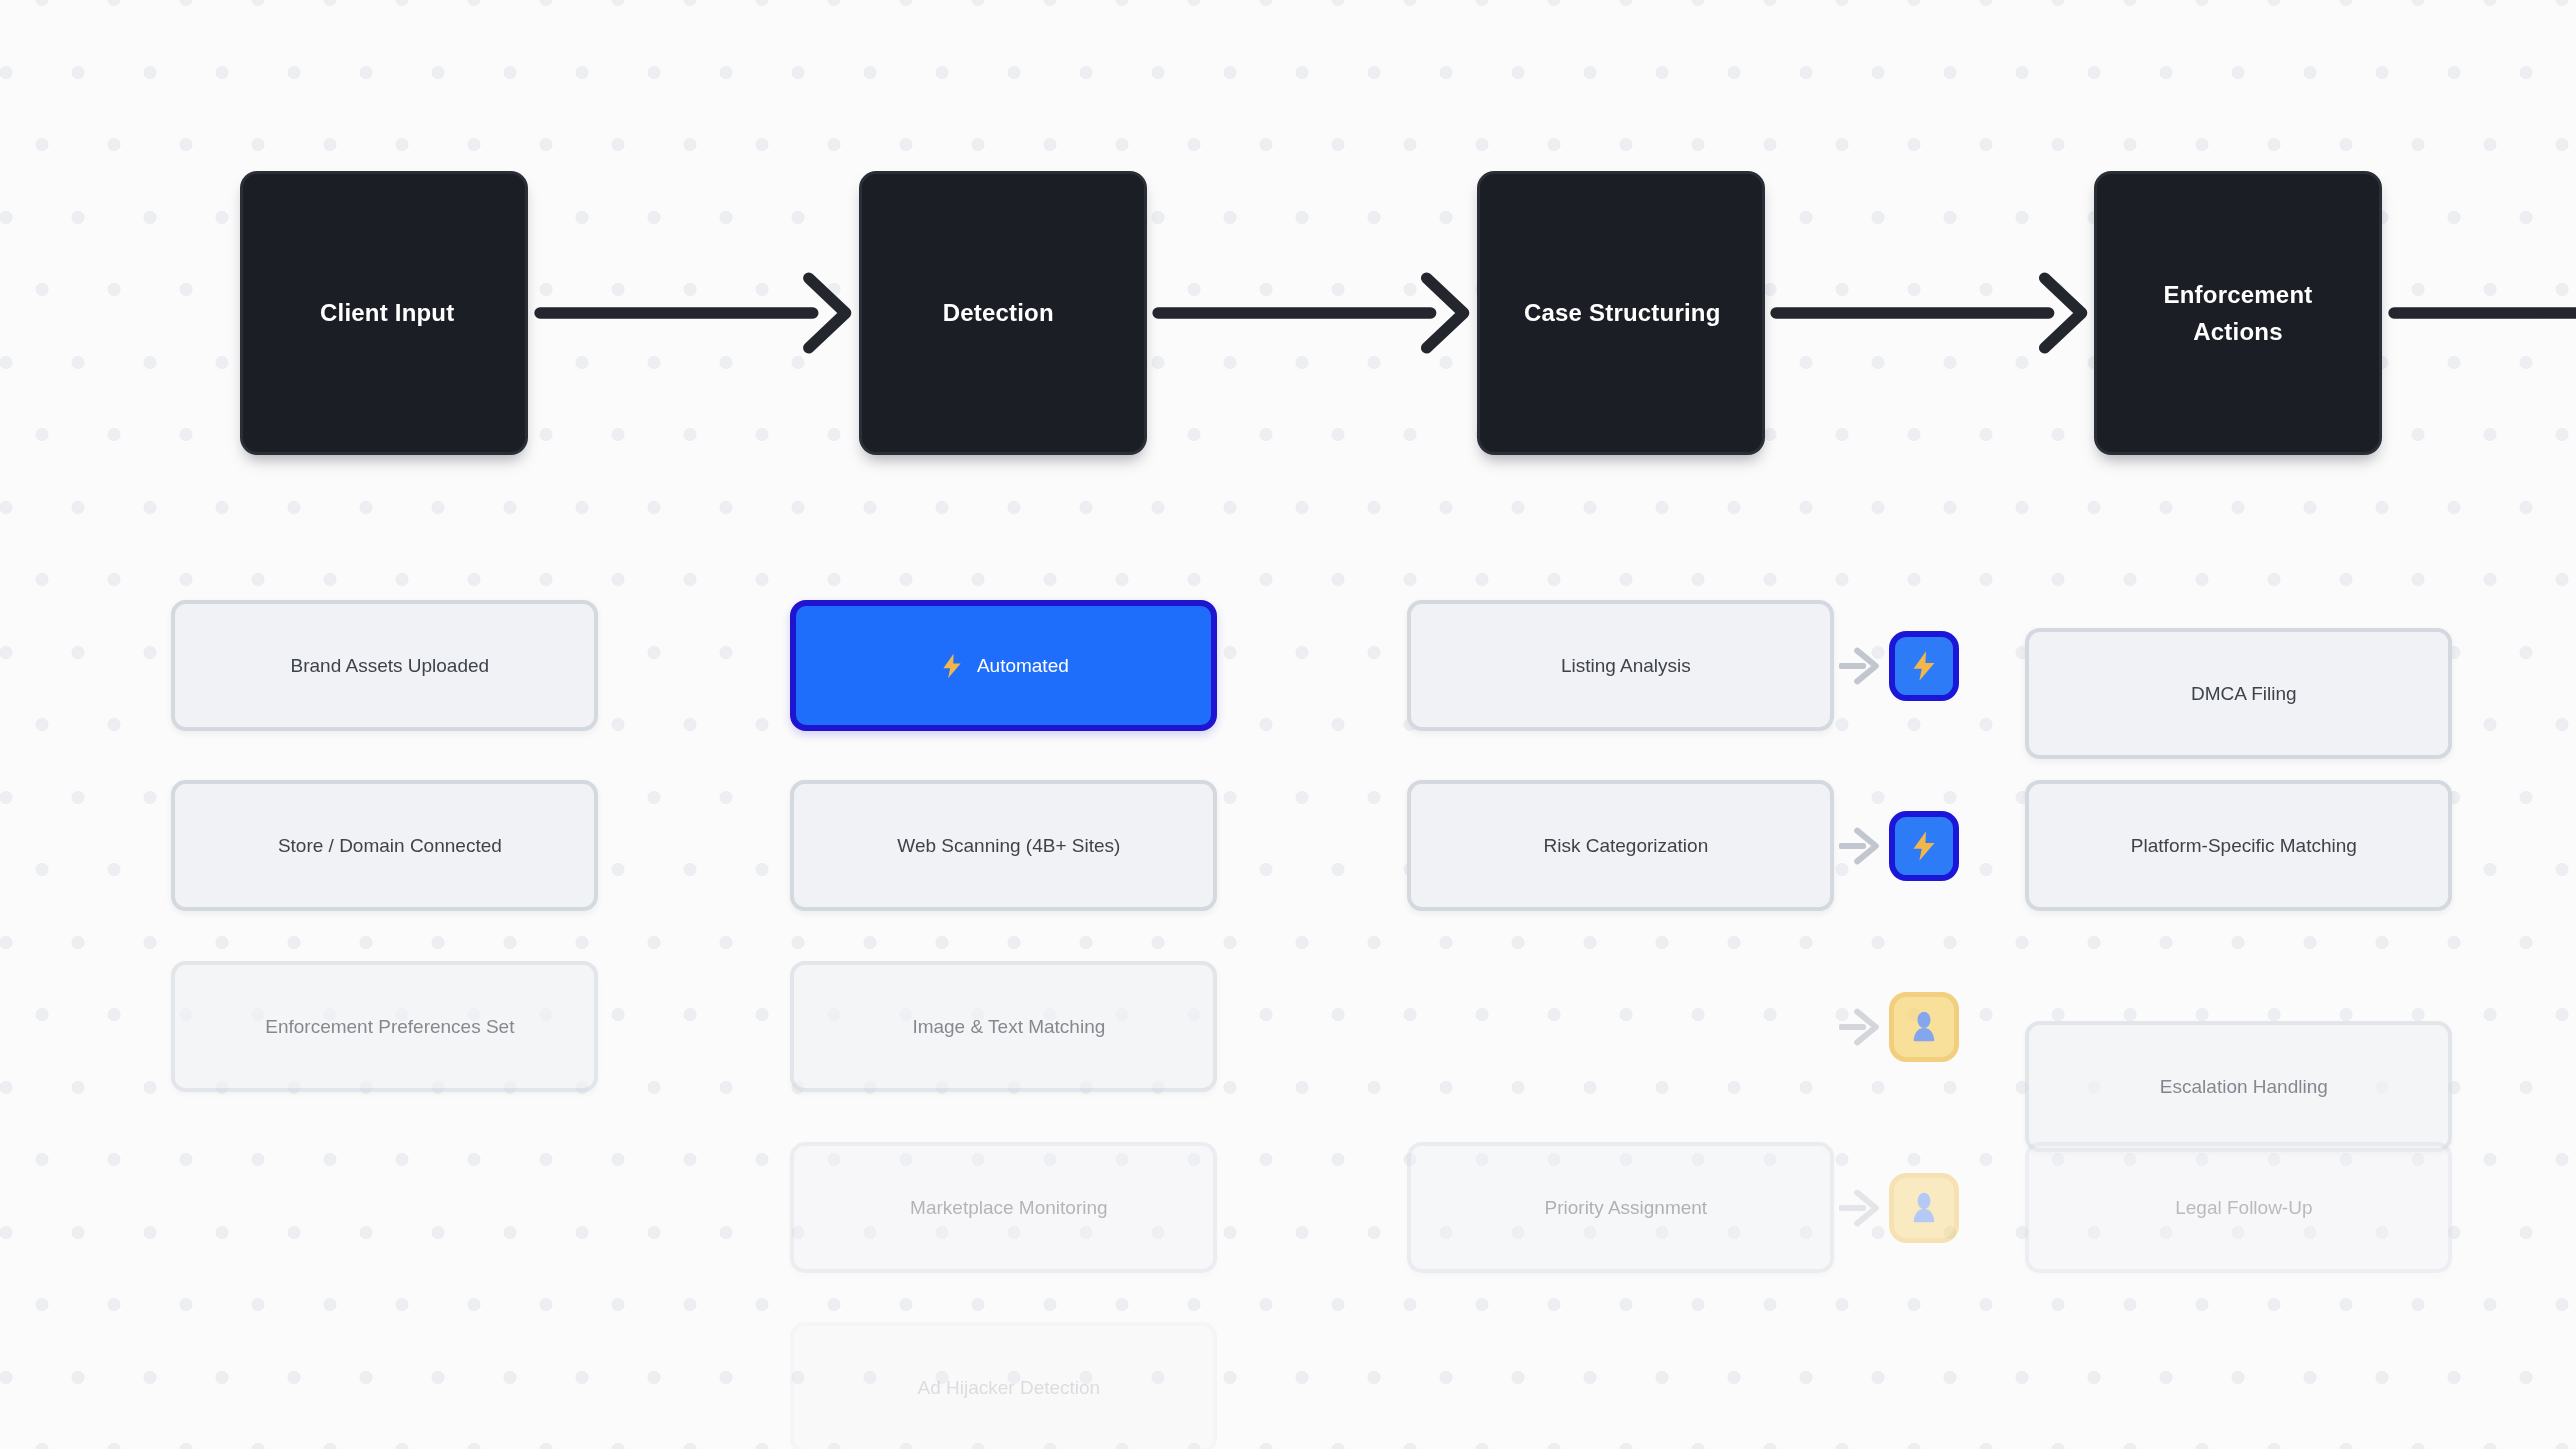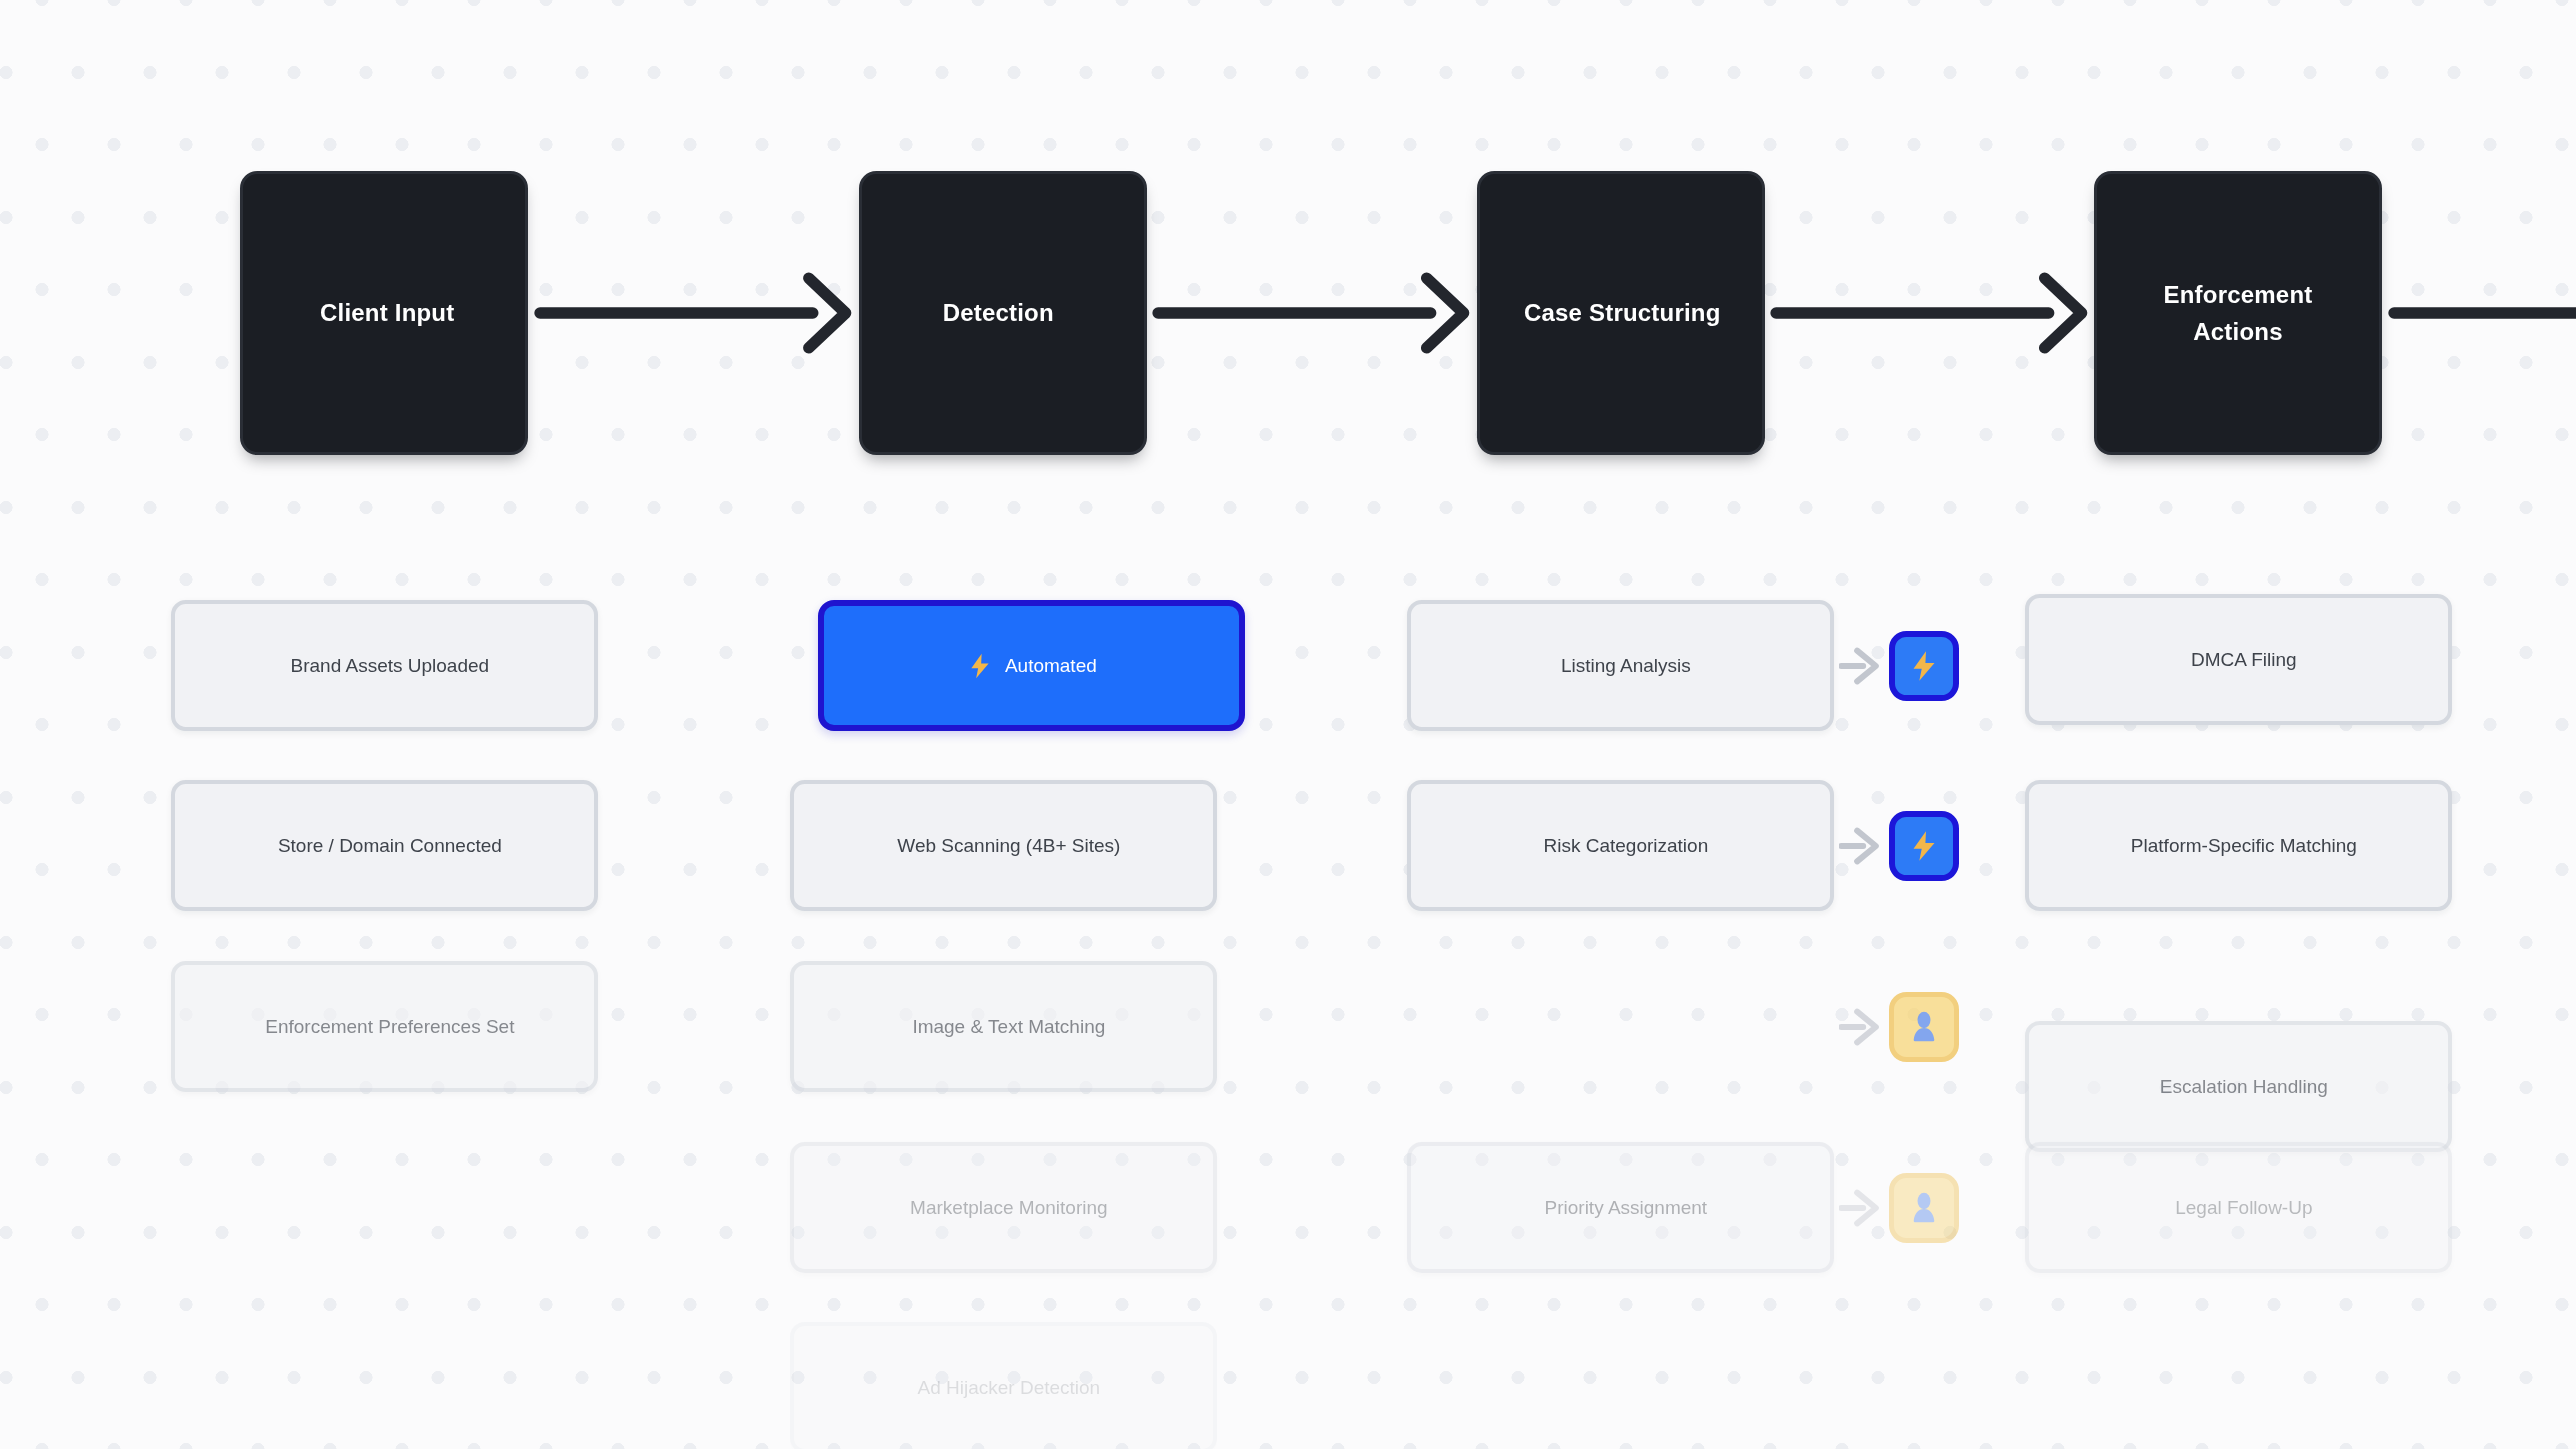--- a/index.html
+++ b/index.html
@@ -88,21 +88,21 @@
       <span class="card-icon" hidden=""></span>
       <span class="card-label">Store / Domain Connected</span>
     </div>
   </div>
 <div class="cardrow" style="left: 171px; top: 961px; width: 427px; opacity: 0.62;">
     <div class="card">
       <span class="card-icon" hidden=""></span>
       <span class="card-label">Enforcement Preferences Set</span>
     </div>
   </div>
-<div class="cardrow" style="left: 790px; top: 600px; width: 427px; opacity: 1; margin-left: 28px;">
+<div class="cardrow" style="left: 790px; top: 600px; width: 427px; opacity: 1;">
     <div class="card highlight">
       <span class="card-icon">
         <svg viewBox="0 0 24 24" width="28" height="28">
      <path d="M13.4 1.6 L4.6 13.9 h5.8 L8.7 22.4 L19.4 9.8 h-6.4 Z" fill="var(--bolt)"></path>
         </svg>
       </span>
       <span class="card-label">Automated</span>
     </div>
   </div>
 <div class="cardrow" style="left: 790px; top: 780px; width: 427px; opacity: 1;">
@@ -180,21 +180,21 @@
      <path d="M3 36 H36"></path>
         <path d="M27 13 L55 36 L27 59"></path>
       </svg></span>
     <div class="badge person">
       <svg viewBox="0 0 24 24" width="38" height="38">
      <ellipse cx="12" cy="7.6" rx="4.1" ry="5.2" fill="var(--person)"></ellipse>
      <path d="M12 12.6 c-3.6 0 -6.1 3 -6.5 7.4 a0.9 0.9 0 0 0 0.9 1 h11.2 a0.9 0.9 0 0 0 0.9 -1 c-0.4 -4.4 -2.9 -7.4 -6.5 -7.4 Z" fill="var(--person)"></path>
       </svg>
     </div>
   </div>
-<div class="cardrow" style="left: 2025px; top: 594px; width: 427px; opacity: 1;">
+<div class="cardrow" style="left: 2025px; top: 628px; width: 427px; opacity: 1;">
     <div class="card">
       <span class="card-icon" hidden=""></span>
       <span class="card-label">DMCA Filing</span>
     </div>
   </div>
 <div class="cardrow" style="left: 2025px; top: 780px; width: 427px; opacity: 1;">
     <div class="card">
       <span class="card-icon" hidden=""></span>
       <span class="card-label">Platform-Specific Matching</span>
     </div>

